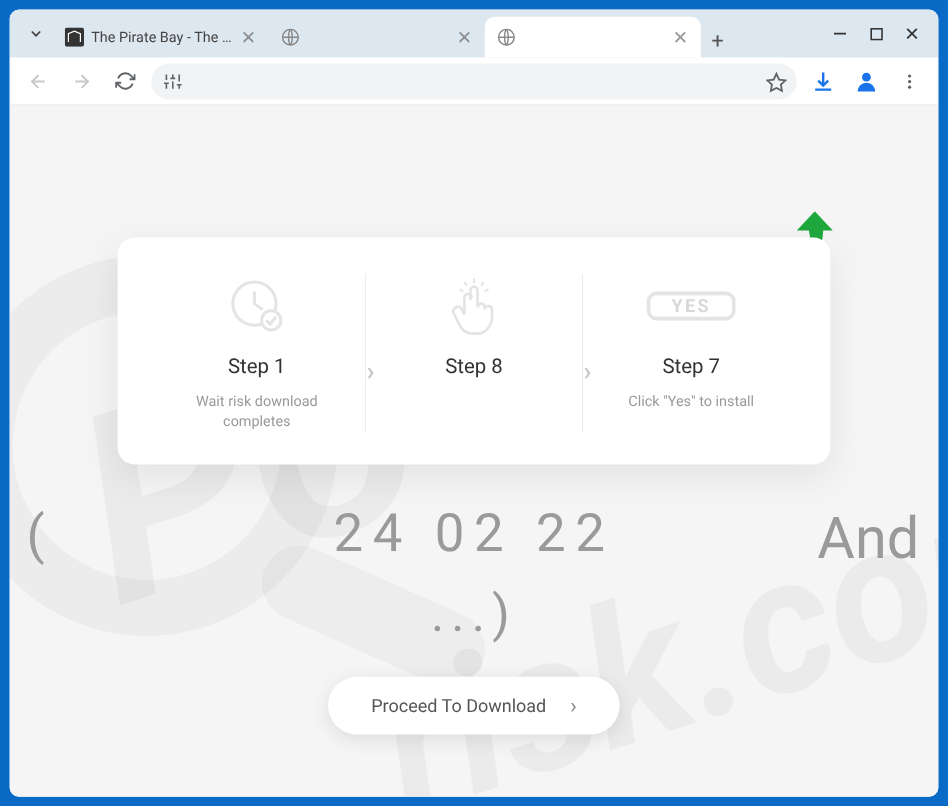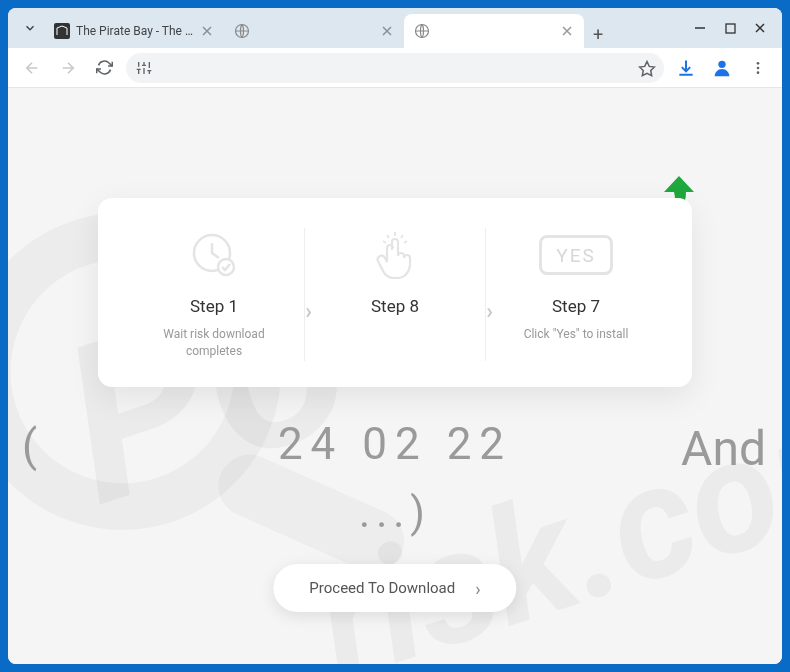--- a/index.html
+++ b/index.html
@@ -29,21 +29,21 @@
 .wm2{top:380px;left:300px;font-size:160px}
 .wm-glass{position:absolute;top:60px;left:-90px;transform:rotate(-18deg)}
 .arrow{position:absolute;top:88px;right:88px;width:30px;height:44px}
 .card{position:absolute;top:110px;left:90px;right:90px;background:#fff;border-radius:14px;box-shadow:0 10px 32px rgba(0,0,0,.08);display:flex;padding:30px 26px 26px}
 .step{flex:1;display:flex;flex-direction:column;align-items:center;text-align:center;position:relative}
 .step+.step{border-left:1px solid #eee}
 .step-icon{height:54px;display:flex;align-items:center;justify-content:center;margin-bottom:14px}
 .step-title{font-size:17px;font-weight:400;color:#333;margin-bottom:10px}
 .step-desc{font-size:12px;color:#999;line-height:1.45;max-width:140px}
 .chev{position:absolute;right:-8px;top:70px;font-size:22px;font-weight:700;color:#c9c9c9}
-.yesbox{width:74px;height:40px;border:3px solid #e4e4e4;border-radius:8px;display:flex;align-items:center;justify-content:center;color:#d8d8d8;font-weight:400;font-size:19px;letter-spacing:2px}
+.yesbox{width:74px;height:24px;border:3px solid #e4e4e4;border-radius:8px;display:flex;align-items:center;justify-content:center;color:#d8d8d8;font-weight:700;font-size:15px;letter-spacing:2px}
 .bignum{position:absolute;top:330px;left:0;right:0;text-align:center;font-size:44px;color:#9a9a9a;letter-spacing:8px}
 .paren-l{position:absolute;top:332px;left:14px;font-size:44px;color:#9a9a9a}
 .and{position:absolute;top:332px;right:16px;font-size:48px;color:#9a9a9a}
 .ellipsis{position:absolute;top:400px;left:0;right:0;text-align:center;font-size:42px;color:#9a9a9a;letter-spacing:6px}
 .proceed{position:absolute;top:476px;left:50%;transform:translateX(-50%);background:#fff;border:none;border-radius:26px;height:48px;padding:0 36px;display:flex;align-items:center;gap:20px;font-size:15px;color:#555;box-shadow:0 4px 16px rgba(0,0,0,.1);cursor:pointer}
 .proceed span.chv{font-size:18px;color:#888}
 </style>
 </head>
 <body>
 

